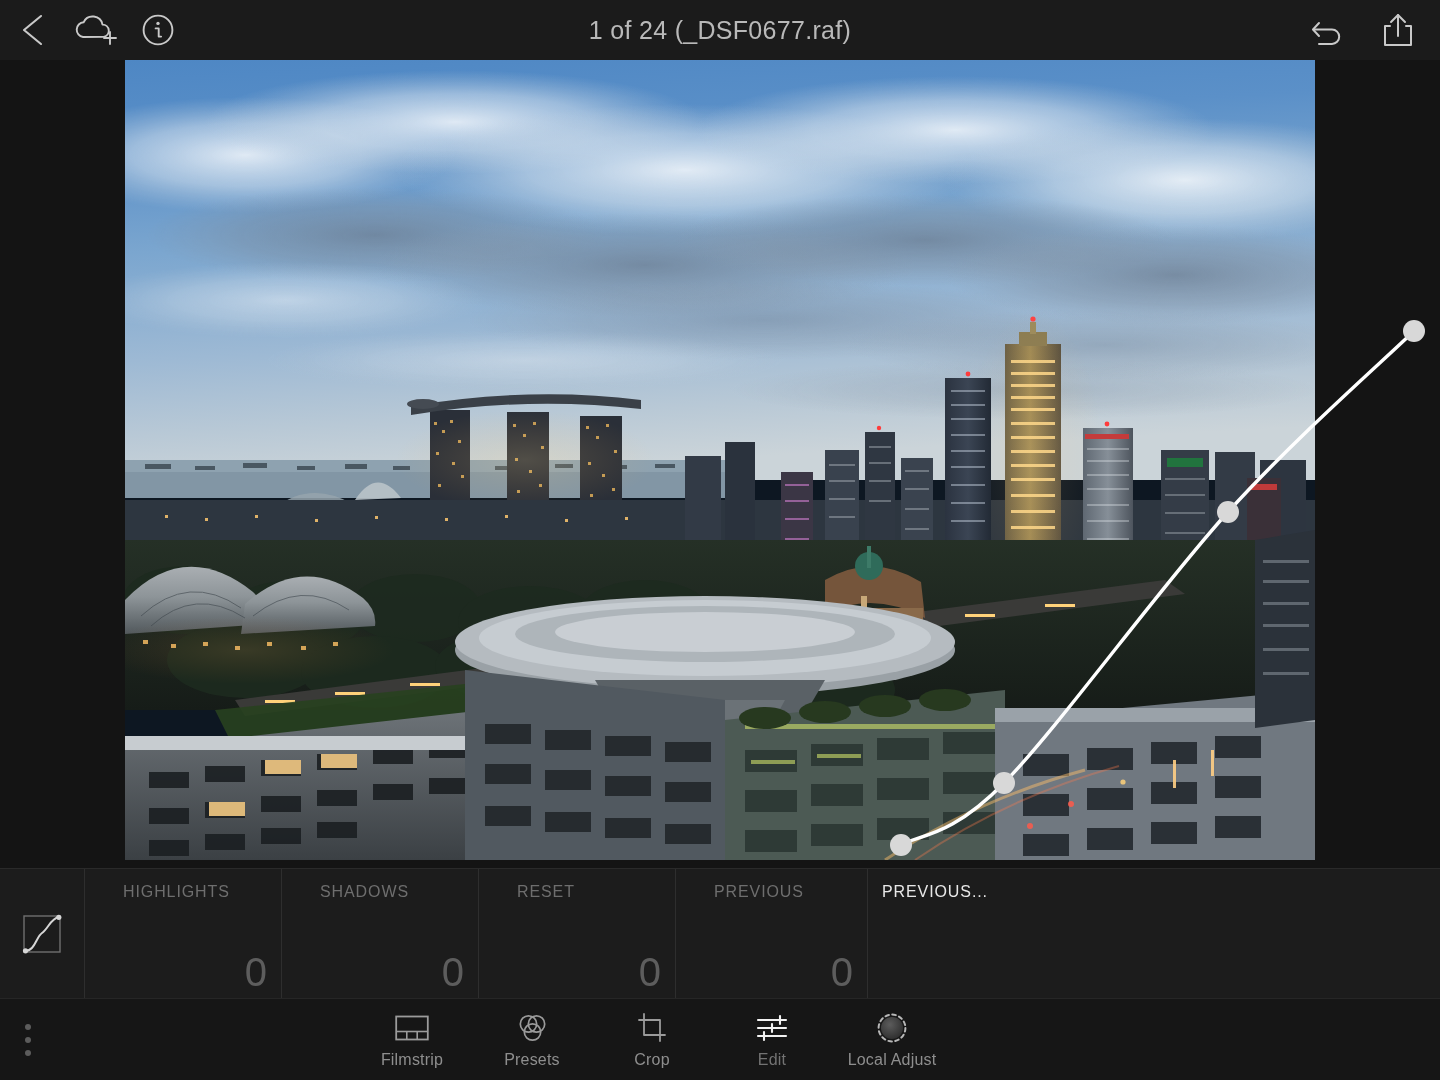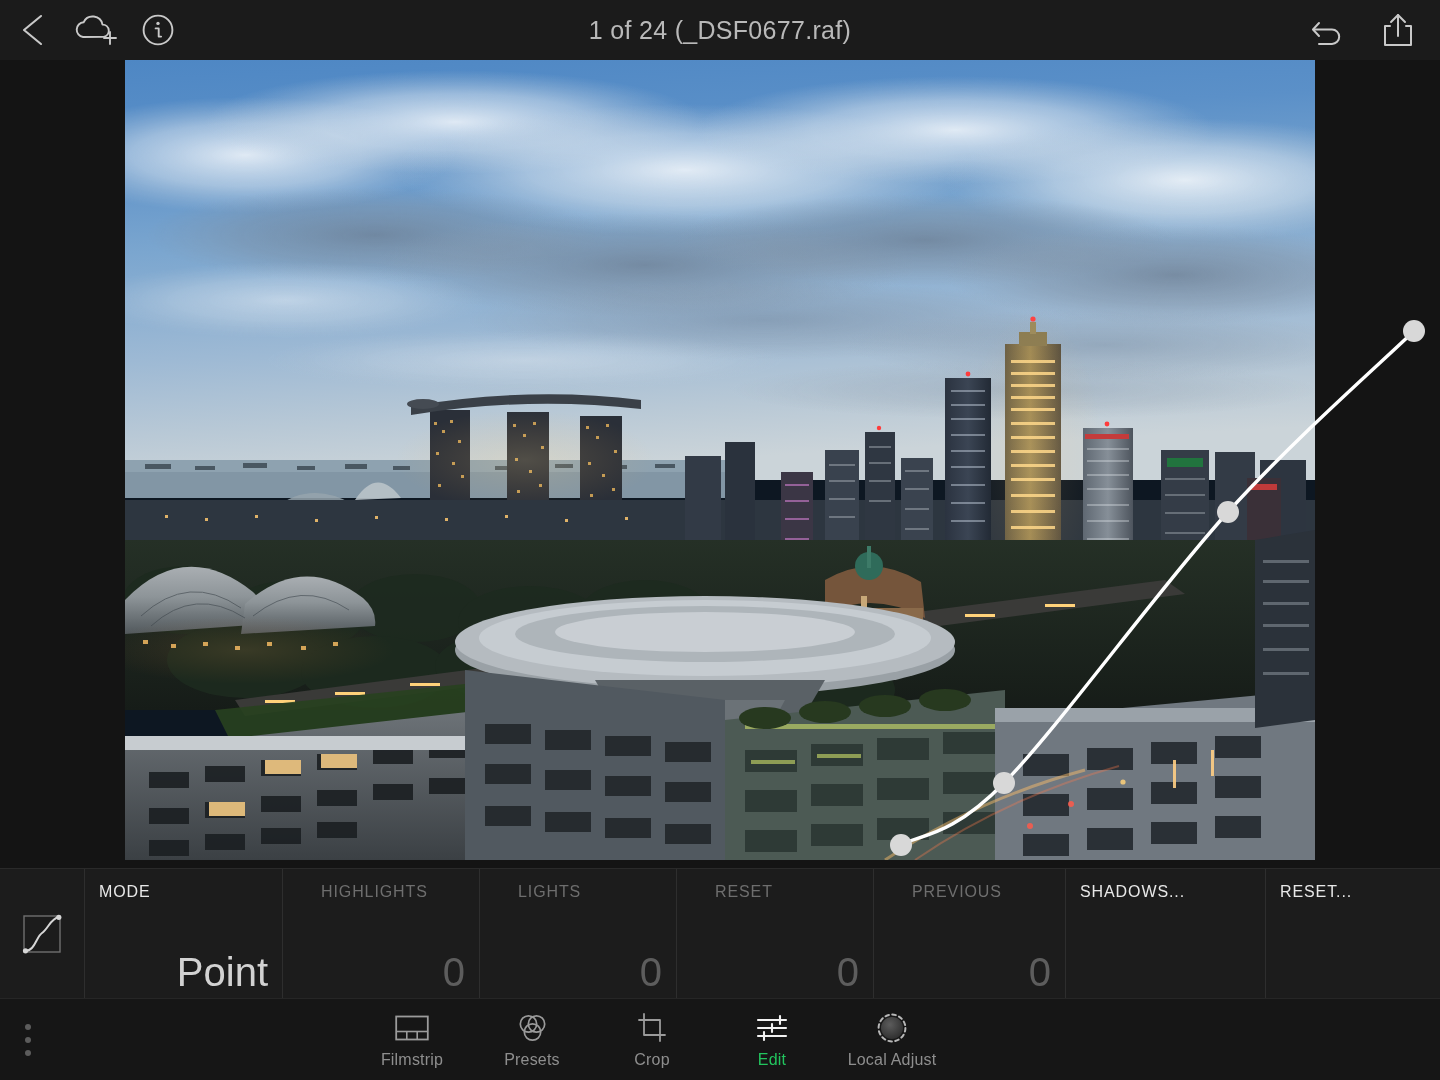--- a/index.html
+++ b/index.html
@@ -107,21 +107,21 @@
     display:flex; align-items:center; justify-content:center; gap:0px;
   }
   .tool {
     width:120px; height:82px;
     display:flex; flex-direction:column; align-items:center; justify-content:center;
     gap:7px; cursor:pointer;
   }
   .tool-ico { height:32px; display:flex; align-items:center; justify-content:center; }
   .tool-lbl { font-size:16px; font-family:"Liberation Sans", sans-serif; font-weight:300; letter-spacing:.2px; }
   .tool.inactive .tool-lbl { color:#8e8e8e; }
-  .tool.active   .tool-lbl { color:#22c55e; }
+  .tool.active   .tool-lbl { color:#737373; }
 </style>
 </head>
 <body>
 
 <div id="app">
 
   <div id="topbar">
 
     <div class="tb-icon" id="back-btn">
       <svg width="28" height="34" viewBox="0 0 28 34">
@@ -670,52 +670,45 @@
 
     <div class="ap-cell" id="cell-curve-icon">
       <svg width="50" height="50" viewBox="0 0 50 50">
         <rect x="7" y="7" width="36" height="36" fill="none" stroke="#6f6f6f" stroke-width="1.4"></rect>
         <path d="M8,42 C18,42 19,28 25,24 C31,20 34,9 42,8" fill="none" stroke="#d6d6d6" stroke-width="2" stroke-linecap="round"></path>
         <circle cx="8.5" cy="41.8" r="2.6" fill="#d6d6d6"></circle>
         <circle cx="41.8" cy="8.3" r="2.6" fill="#d6d6d6"></circle>
       </svg>
     </div>
 
-    <div class="ap-cell" id="cell-mode">
-      <div class="ap-label bright">MODE</div>
-      <div class="ap-value bright">Point</div>
-    </div>
 
     <div class="ap-cell" id="cell-highlights">
       <div class="ap-label dim">HIGHLIGHTS</div>
       <div class="ap-value dim">0</div>
     </div>
 
     <div class="ap-cell" id="cell-lights">
-      <div class="ap-label dim">LIGHTS</div>
+      <div class="ap-label dim">SHADOWS</div>
       <div class="ap-value dim">0</div>
     </div>
 
     <div class="ap-cell" id="cell-darks">
       <div class="ap-label dim">RESET</div>
       <div class="ap-value dim">0</div>
     </div>
 
     <div class="ap-cell" id="cell-shadows">
       <div class="ap-label dim">PREVIOUS</div>
       <div class="ap-value dim">0</div>
     </div>
 
     <div class="ap-cell" id="cell-previous">
-      <div class="ap-label bright">SHADOWS...</div>
-    </div>
-
-    <div class="ap-cell" id="cell-reset">
-      <div class="ap-label bright">RESET...</div>
-    </div>
+      <div class="ap-label bright">PREVIOUS...</div>
+    </div>
+
   </div>
 
   <div id="bottombar">
 
     <div id="overflow-btn">
       <span class="odot"></span>
       <span class="odot"></span>
       <span class="odot"></span>
     </div>
 

